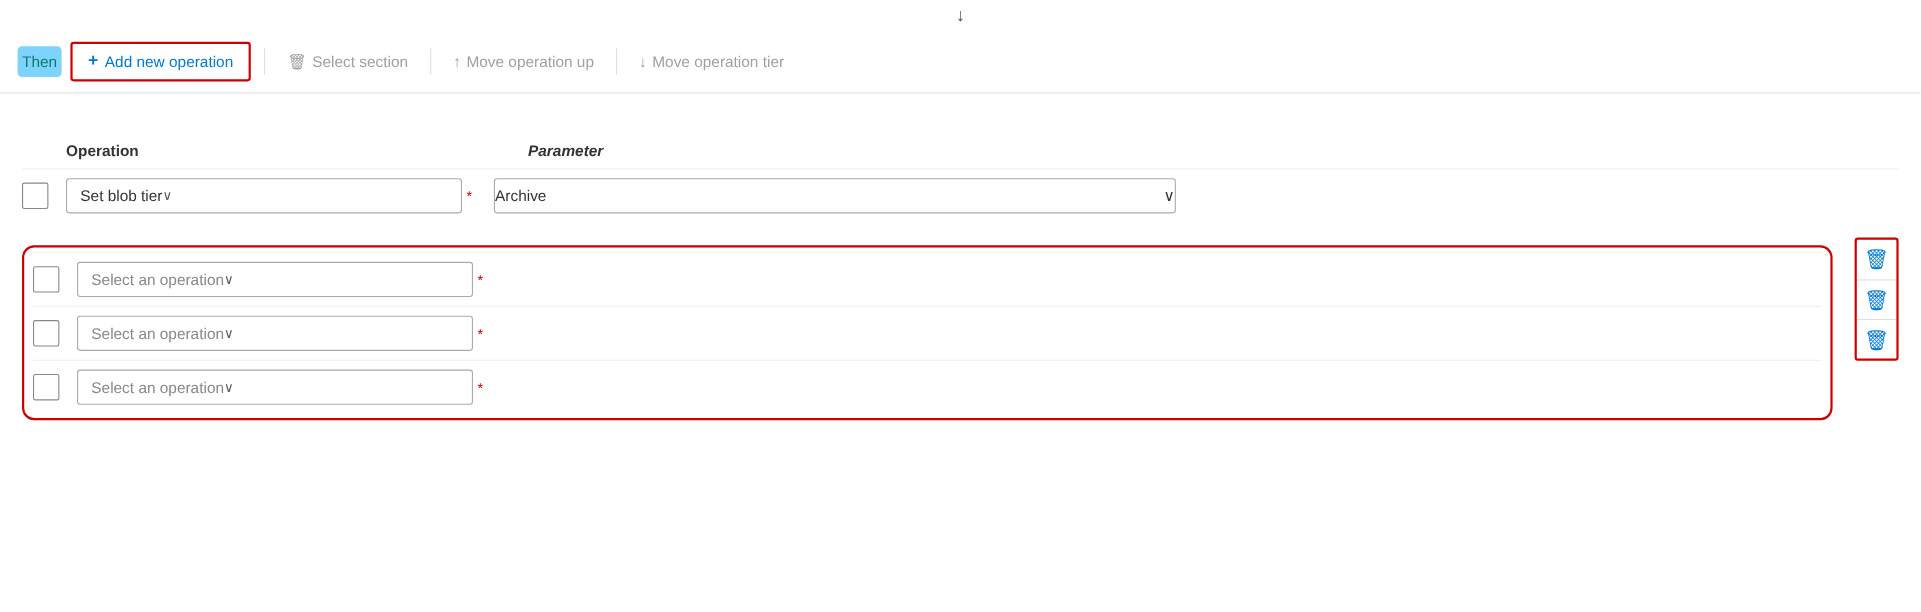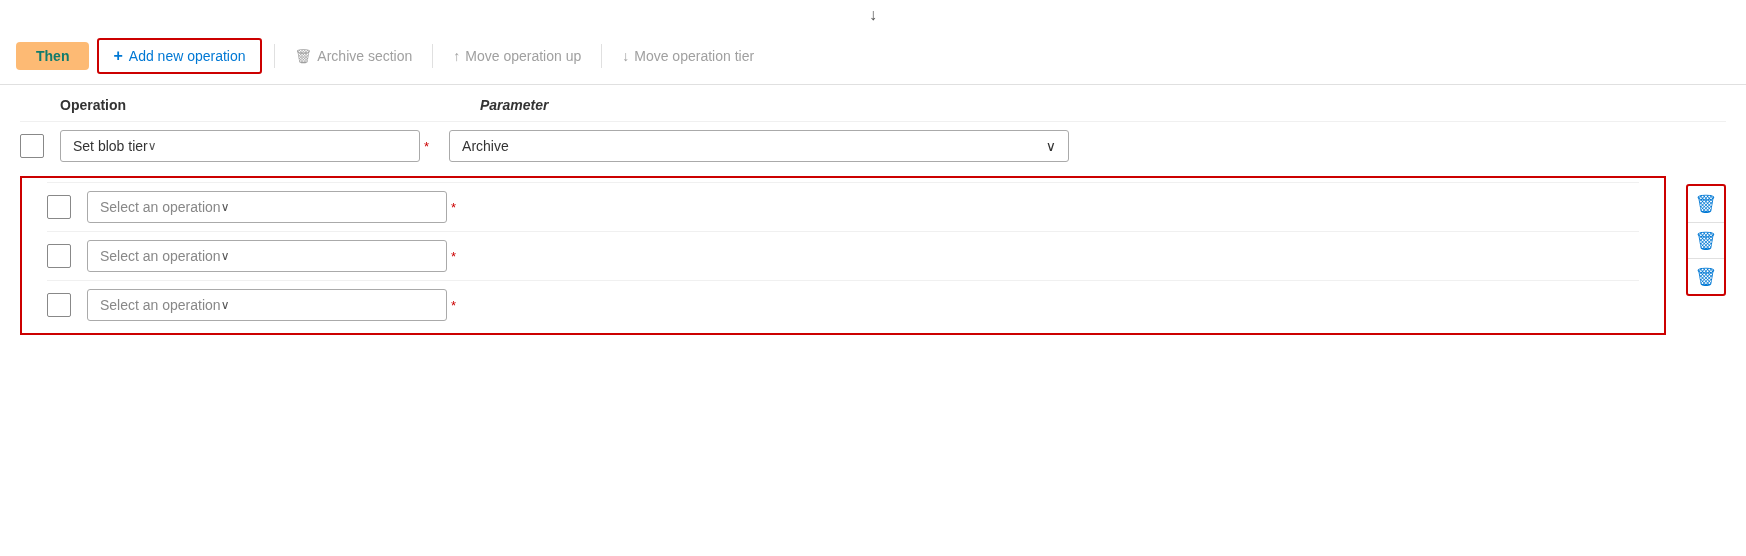--- a/index.html
+++ b/index.html
@@ -20,24 +20,24 @@
     .toolbar {
       display: flex;
       align-items: center;
       gap: 8px;
       padding: 10px 16px;
       border-bottom: 1px solid #e0e0e0;
       background: #fff;
     }
 
     .then-badge {
-      background: #fdba74;
+      background: #7dd3fc;
       color: #0f7b6c;
-      font-weight: 700;
-      padding: 6px 20px;
+      font-weight: 400;
+      padding: 6px 4px;
       border-radius: 4px;
       font-size: 14px;
       white-space: nowrap;
     }
 
     .add-new-btn {
       display: flex;
       align-items: center;
       gap: 6px;
       padding: 7px 14px;
@@ -81,20 +81,21 @@
 
     .main-content {
       padding: 12px 20px 12px 20px;
     }
 
     .column-headers {
       display: flex;
       align-items: center;
       padding: 0 0 8px 0;
       margin-left: 40px;
+      margin-top: 32px;
     }
 
     .col-operation {
       width: 400px;
       font-weight: 600;
       font-size: 14px;
     }
 
     .col-parameter {
       margin-left: 20px;
@@ -142,38 +143,38 @@
     }
 
     .required-star {
       color: #cc0000;
       margin-left: 4px;
       font-size: 13px;
     }
 
     .parameter-dropdown {
       width: 620px;
-      padding: 7px 12px;
+      padding: 7px 0;
       border: 1px solid #aaa;
       border-radius: 3px;
       background: #fff;
       font-size: 14px;
       color: #333;
       display: flex;
       align-items: center;
       justify-content: space-between;
       cursor: pointer;
       margin-left: 20px;
     }
 
     .red-bordered-section {
       border: 2px solid #cc0000;
-      border-radius: 0;
-      margin-top: 0;
-      padding: 4px 25px;
+      border-radius: 11px;
+      margin-top: 15px;
+      padding: 4px 8px;
     }
 
     .delete-btn {
       width: 36px;
       height: 36px;
       display: flex;
       align-items: center;
       justify-content: center;
       cursor: pointer;
       border: none;
@@ -217,21 +218,21 @@
 
   <button class="add-new-btn">
     <span class="plus-icon">+</span>
     <span>Add new operation</span>
   </button>
 
   <div class="toolbar-separator"></div>
 
   <div class="toolbar-action">
     <span class="icon">🗑</span>
-    <span>Archive section</span>
+    <span>Select section</span>
   </div>
 
   <div class="toolbar-separator"></div>
 
   <div class="toolbar-action">
     <span class="icon">↑</span>
     <span>Move operation up</span>
   </div>
 
   <div class="toolbar-separator"></div>

